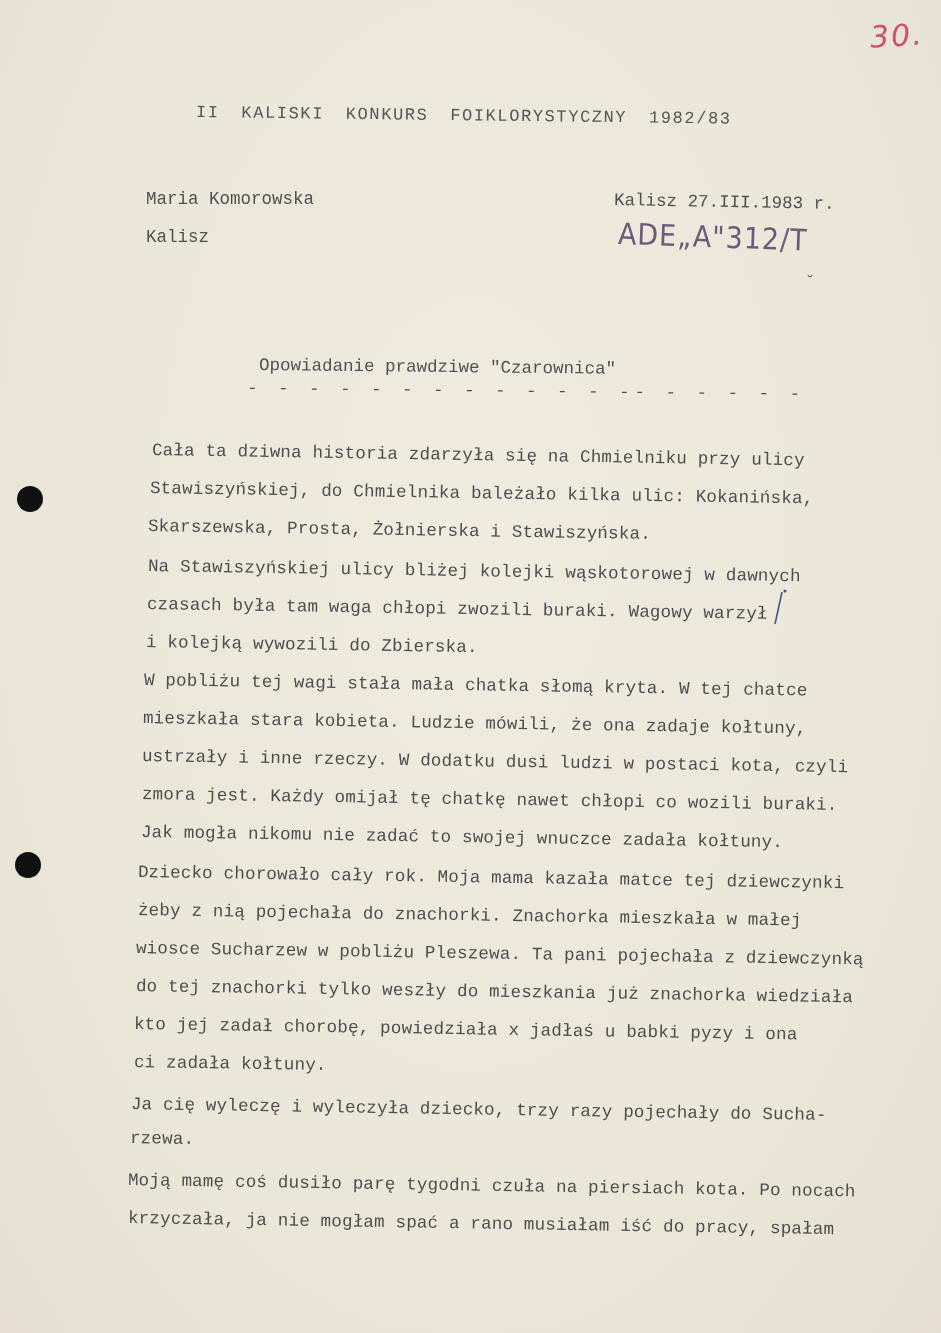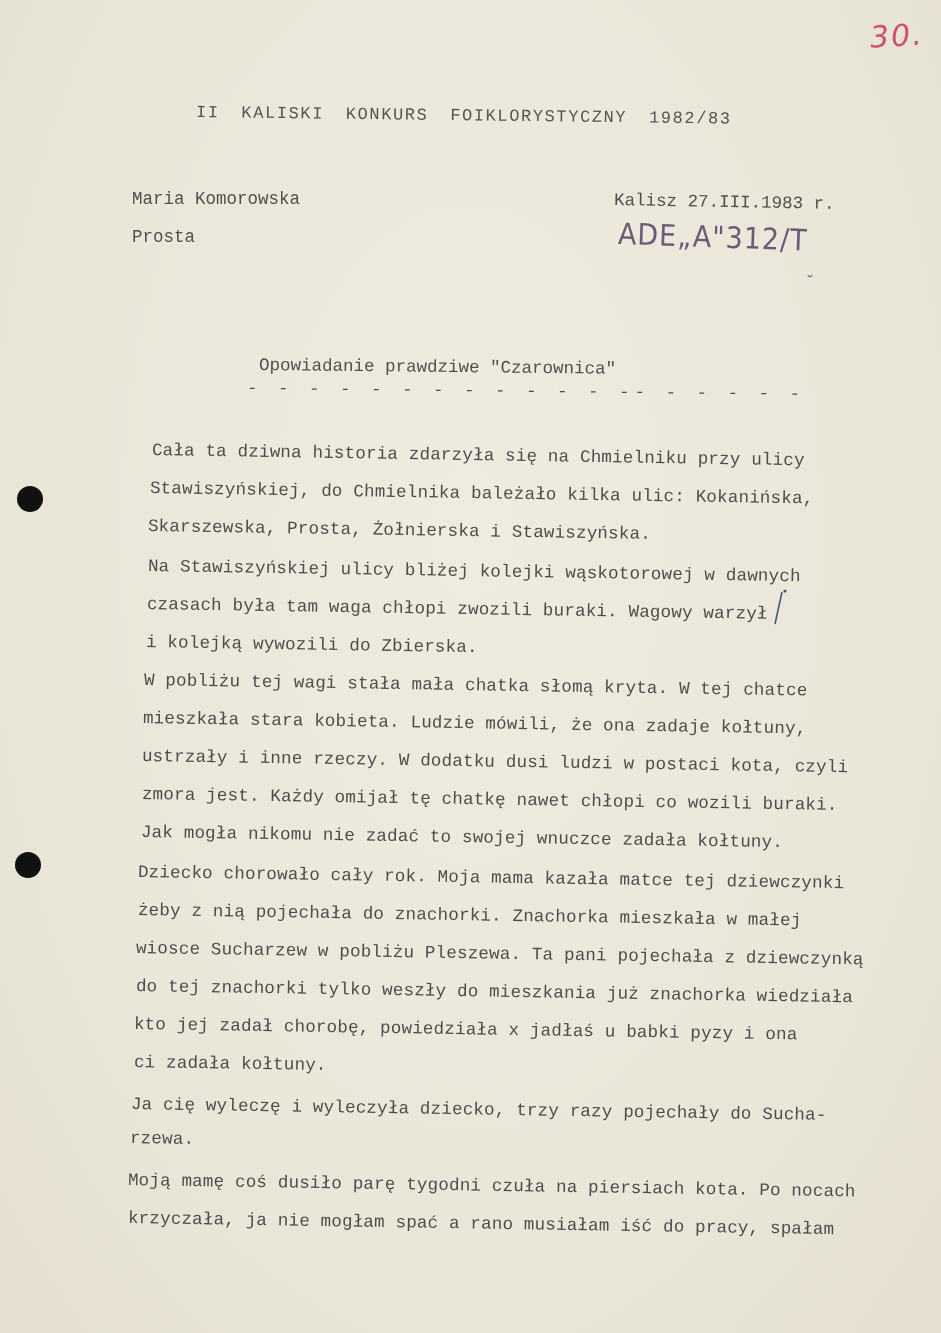--- a/index.html
+++ b/index.html
@@ -46,21 +46,21 @@
       font-size: 17px;
       letter-spacing: 1.6px;
       word-spacing: 10px;
       color: #555;
       transform: rotate(0.7deg);
       transform-origin: left center;
       white-space: nowrap;
     }
     .sender {
       position: absolute;
-      left: 132px;
+      left: 146px;
       top: 180px;
       font-size: 17.5px;
       line-height: 38px;
       color: #505050;
       white-space: nowrap;
     }
     .date-line {
       position: absolute;
       left: 614px;
       top: 190px;
@@ -132,21 +132,21 @@
 
   <div class="punch-hole" style="left:17px; top:486px;"></div>
   <div class="punch-hole" style="left:15px; top:852px;"></div>
 
   <div class="page-number">30.</div>
 
   <div class="heading">II KALISKI KONKURS FOIKLORYSTYCZNY 1982/83</div>
 
   <div class="sender">
     <div>Maria Komorowska</div>
-    <div>Prosta</div>
+    <div>Kalisz</div>
   </div>
 
   <div class="date-line">Kalisz 27.III.1983 r.</div>
   <div class="archive-code">ADE„A"312/T</div>
   <div class="archive-mark">˘</div>
 
   <div class="story-title">Opowiadanie prawdziwe "Czarownica"</div>
   <div class="title-underline">- - - - - - - - - - - -  -- - - - - -</div>
 
   <div class="body-text">

